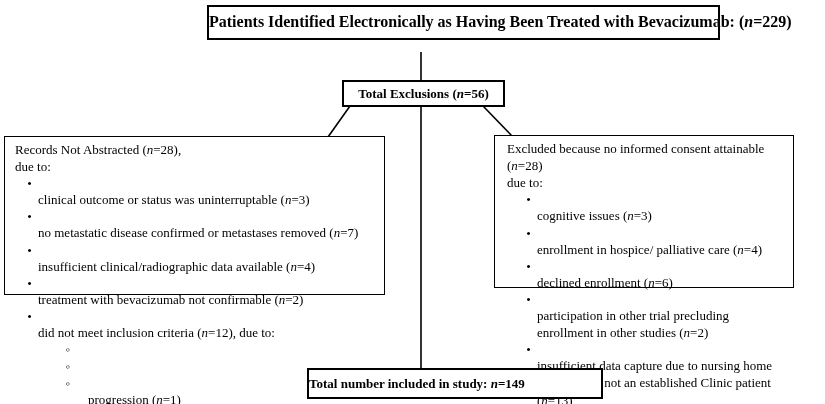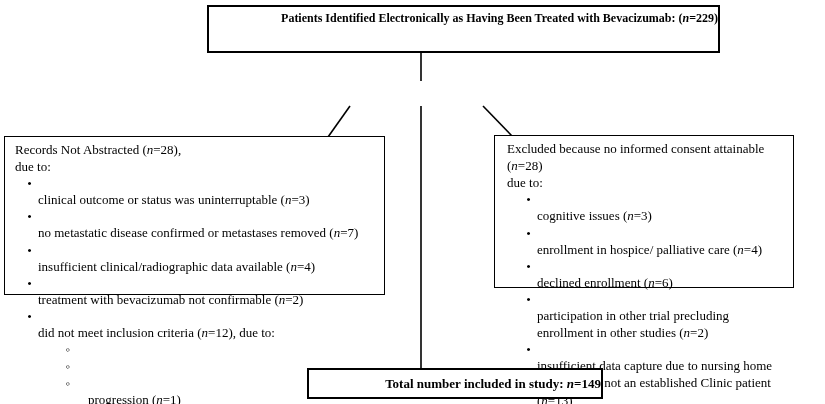--- a/index.html
+++ b/index.html
@@ -26,43 +26,43 @@
     position: absolute;
     background: #ffffff;
     border: 1.5px solid #000000;
     box-sizing: border-box;
     z-index: 2;
     font-size: 13px;
     line-height: 1.32;
   }
   .box.bold-box { border-width: 2px; font-weight: bold; }
   .top-box {
-    left: 207px; top: 5px; width: 513px; height: 48px;
+    left: 207px; top: 5px; width: 513px; height: 35px;
     text-align: right;
     padding-top: 4px;
     white-space: nowrap;
-    font-size: 12px;
+    font-size: 16px;
   }
   .exclusions-box {
     left: 342px; top: 80px; width: 163px; height: 27px;
     text-align: center;
     line-height: 23px;
     white-space: nowrap;
   }
   .left-box {
     left: 4px; top: 136px; width: 381px; height: 159px;
     padding: 4px 6px 4px 10px;
   }
   .right-box {
     left: 494px; top: 135px; width: 300px; height: 153px;
     padding: 4px 8px 4px 12px;
   }
   .bottom-box {
     left: 307px; top: 368px; width: 296px; height: 31px;
-    text-align: right;
+    text-align: left;
     line-height: 27px;
     white-space: nowrap;
   }
   .li {
     display: flex;
     align-items: flex-start;
   }
   .li .marker {
     flex: 0 0 auto;
     text-align: center;
@@ -80,20 +80,21 @@
 
   <svg class="connectors" viewBox="0 0 825 404" xmlns="http://www.w3.org/2000/svg">
     <line x1="421" y1="52" x2="421" y2="81" stroke="#000000" stroke-width="1.6"></line>
     <line x1="421" y1="106" x2="421" y2="369" stroke="#000000" stroke-width="1.6"></line>
     <line x1="350" y1="106" x2="328" y2="137" stroke="#000000" stroke-width="1.6"></line>
     <line x1="483" y1="106" x2="512" y2="136" stroke="#000000" stroke-width="1.6"></line>
   </svg>
 
   <div class="box bold-box top-box">Patients Identified Electronically as Having Been Treated with Bevacizumab: (<i>n</i>=229)</div>
 
+  <div class="box bold-box exclusions-box">Total Exclusions (<i>n</i>=56)</div>
 
   <div class="box left-box">
     <div>Records Not Abstracted (<i>n</i>=28),</div>
     <div>due to:</div>
     <div>
         <div class="li main-li">
           <span class="marker">•</span>
           <span class="li-text">clinical outcome or status was uninterruptable (<i>n</i>=3)</span>
         </div>
         <div class="li main-li">

